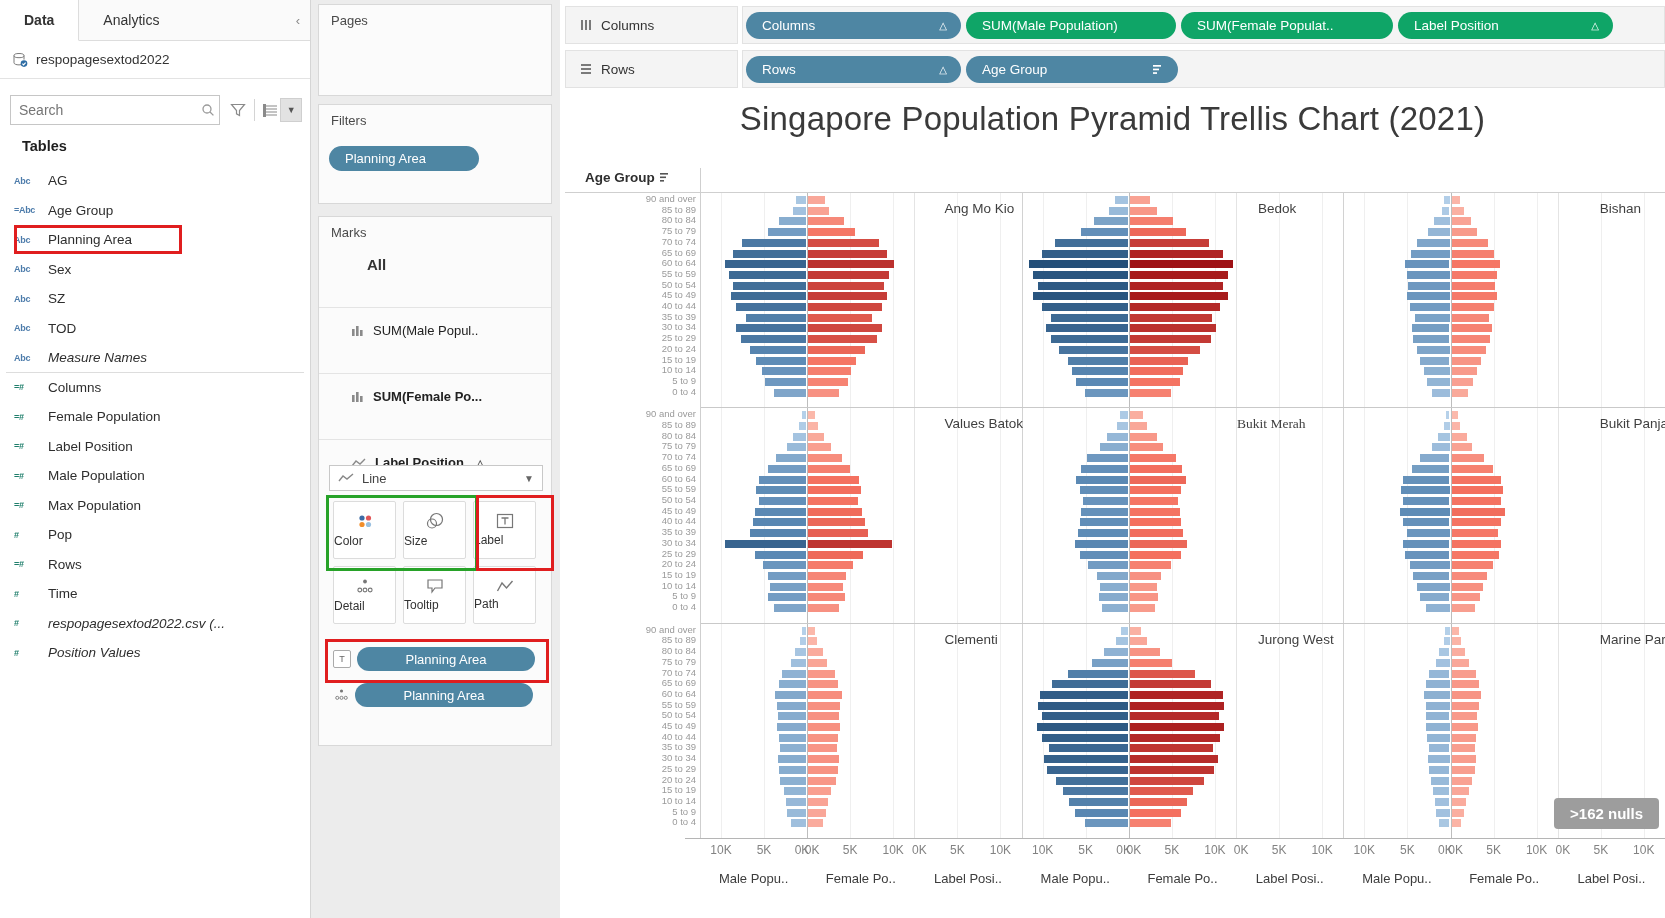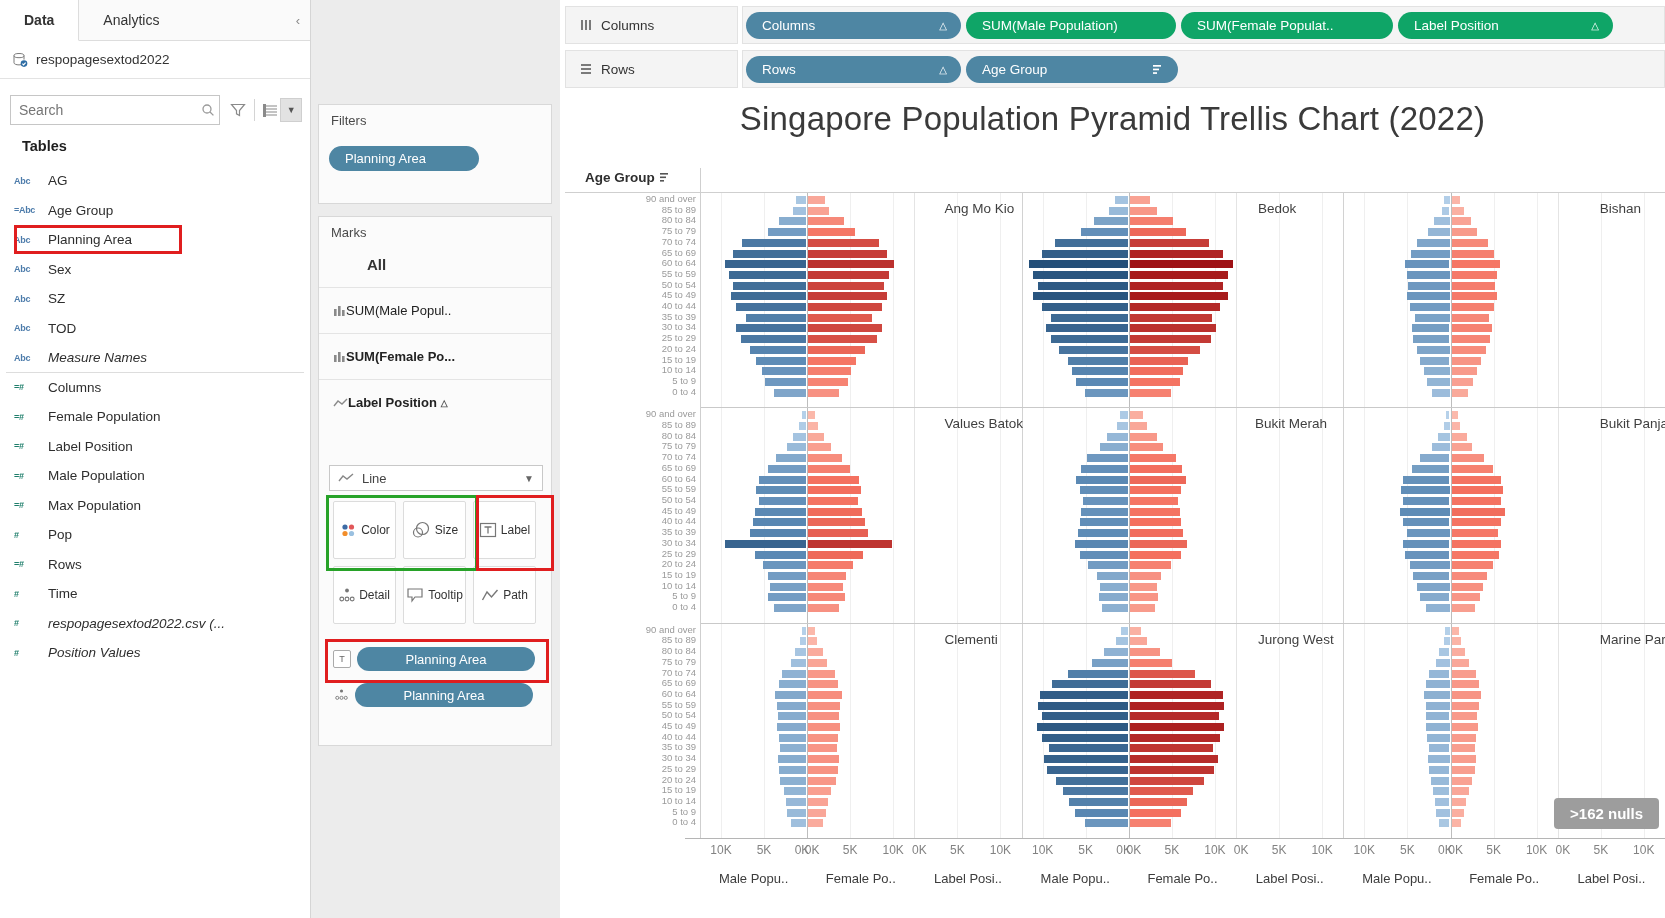--- a/index.html
+++ b/index.html
@@ -28,27 +28,27 @@
   .annot-green-box{position:absolute;border:3px solid #27a228;pointer-events:none;z-index:5;}
   
   #cards-pane{position:absolute;left:311px;top:0;width:249px;height:918px;background:#ececec;}
   .card{position:absolute;left:7px;width:234px;background:#fbfbfb;border:1px solid #d8d8d8;box-sizing:border-box;}
   .card-label{font-size:13px;color:#4a4a4a;padding:8px 0 0 12px;}
   #pages-card{top:4px;height:92px;}
   #filters-card{top:104px;height:100px;}
   #marks-card{top:216px;height:530px;}
   .tpill{height:25px;border-radius:13px;background:#4e86a3;color:#fff;font-size:13px;display:flex;align-items:center;padding:0 12px 0 16px;box-sizing:border-box;white-space:nowrap;}
   .all-row{font-size:15px;font-weight:bold;padding:16px 0 14px 48px;}
-  .mark-row{display:flex;align-items:center;height:45px;padding-left:14px;font-size:13px;color:#222;border-top:1px solid #e4e4e4;}
+  .mark-row{display:flex;align-items:center;height:45px;padding-left:32px;font-size:13px;color:#222;gap:9px;border-top:1px solid #e4e4e4;margin-top:20px;}
   .mark-row.bold{font-weight:bold;}
   .delta-glyph{font-size:9px;color:#555;margin-left:4px;}
   #marktype-dd{position:absolute;left:10px;top:248px;width:214px;height:26px;border:1px solid #c8c8c8;background:#fff;display:flex;align-items:center;font-size:13px;color:#444;gap:8px;padding-left:8px;box-sizing:border-box;}
   #marktype-dd .caret{margin-left:auto;padding-right:8px;color:#666;font-size:10px;}
   #marks-buttons{position:absolute;left:14px;top:284px;width:210px;display:flex;flex-wrap:wrap;gap:7px;}
-  .mbtn{width:63px;height:58px;background:#fff;border:1px solid #dcdcdc;border-radius:2px;display:flex;flex-direction:row;align-items:center;justify-content:center;gap:4px;font-size:12px;color:#333;box-sizing:border-box;}
+  .mbtn{width:63px;height:58px;background:#fff;border:1px solid #dcdcdc;border-radius:2px;display:flex;flex-direction:column;justify-content:center;gap:4px;font-size:12px;color:#333;box-sizing:border-box;}
   .marks-pill-row{position:absolute;left:14px;display:flex;align-items:center;gap:6px;}
   .pill-icon-box{width:16px;height:16px;border:1px solid #aaa;border-radius:2px;display:flex;align-items:center;justify-content:center;font-size:9px;color:#666;background:#fff;flex:none;}
   .pill-icon-plain{width:16px;height:16px;display:flex;align-items:center;justify-content:center;flex:none;}
   .marks-pill{width:178px;height:24px;border-radius:12px;background:#4e86a3;color:#fff;font-size:13px;display:flex;align-items:center;justify-content:center;}
   
   #canvas{position:absolute;left:560px;top:0;width:1105px;height:918px;background:#fff;overflow:hidden;}
   .shelf-label-box{position:absolute;left:5px;width:173px;height:38px;background:#f4f4f4;border:1px solid #e2e2e2;display:flex;align-items:center;gap:9px;padding-left:14px;box-sizing:border-box;font-size:13.5px;color:#333;}
   .shelf-strip{position:absolute;left:182px;right:0;height:38px;background:#f4f4f4;border:1px solid #e2e2e2;display:flex;align-items:center;gap:5px;padding-left:3px;box-sizing:border-box;}
   .shelf-pill{height:27px;border-radius:14px;color:#fff;font-size:13.5px;display:flex;align-items:center;padding:0 14px 0 16px;box-sizing:border-box;white-space:nowrap;}
   .shelf-pill .sp-label{overflow:hidden;text-overflow:ellipsis;}
@@ -188,20 +188,23 @@
           <span class="field-label italic">respopagesextod2022.csv (...</span>
         </div>
         <div class="field-row">
           <span class="field-icon ficon-num">#</span>
           <span class="field-label italic">Position Values</span>
         </div>
       </div>
   </div>
 
   <div id="cards-pane">
+    <div class="card" id="pages-card">
+      <div class="card-label">Pages</div>
+    </div>
     <div class="card" id="filters-card">
       <div class="card-label">Filters</div>
       <div id="filter-pill-wrap" style="padding:18px 0 0 10px;">
           <div class="tpill" style="width: 150px;">
             <span>Planning Area</span>
           </div>
         </div>
     </div>
     <div class="card" id="marks-card">
       <div class="card-label">Marks</div>
@@ -386,21 +389,21 @@
               <g fill="#fff">
                 <rect x="0" y="1" width="8" height="1.7"></rect>
                 <rect x="0" y="4.6" width="6" height="1.7"></rect>
                 <rect x="0" y="8.2" width="4" height="1.7"></rect>
               </g>
             </svg>
           </span>
         </div>
       </div>
 
-    <div id="chart-title">Singapore Population Pyramid Trellis Chart (2022)</div>
+    <div id="chart-title">Singapore Population Pyramid Trellis Chart (2021)</div>
     <div id="rowheader">
       <span>Age Group</span>
       <span class="mini-icon">
         <svg width="11" height="11" viewBox="0 0 11 11">
             <g fill="#555">
               <rect x="0" y="1" width="8" height="1.6"></rect>
               <rect x="0" y="4.5" width="6" height="1.6"></rect>
               <rect x="0" y="8" width="4" height="1.6"></rect>
             </g>
           </svg>
@@ -626,21 +629,21 @@
         <div class="pyr-bar" style="left:248.2px;top:507.6px;width:54.2px;background:rgb(240,107,91)"></div>
         <div class="pyr-bar" style="left:248.2px;top:518.4px;width:56.8px;background:rgb(235,103,88)"></div>
         <div class="pyr-bar" style="left:248.2px;top:529.1px;width:60.2px;background:rgb(230,96,83)"></div>
         <div class="pyr-bar" style="left:248.2px;top:539.8px;width:84.3px;background:rgb(190,52,48)"></div>
         <div class="pyr-bar" style="left:248.2px;top:550.5px;width:55.0px;background:rgb(238,106,90)"></div>
         <div class="pyr-bar" style="left:248.2px;top:561.2px;width:44.7px;background:rgb(245,123,107)"></div>
         <div class="pyr-bar" style="left:248.2px;top:571.9px;width:37.8px;background:rgb(246,134,118)"></div>
         <div class="pyr-bar" style="left:248.2px;top:582.6px;width:35.3px;background:rgb(247,138,123)"></div>
         <div class="pyr-bar" style="left:248.2px;top:593.3px;width:37.0px;background:rgb(246,136,120)"></div>
         <div class="pyr-bar" style="left:248.2px;top:604.0px;width:31.0px;background:rgb(247,145,130)"></div>
-        <div class="panel-label" style="left:695px;top:416.3px;">Bukit Merah</div>
+        <div class="panel-label" style="left:677px;top:416.3px;font-family:Liberation Serif, serif;">Bukit Merah</div>
         <div class="pyr-bar" style="left:560.1px;top:411.3px;width:7.7px;background:rgb(173,202,229)"></div>
         <div class="pyr-bar" style="left:556.7px;top:422.0px;width:11.2px;background:rgb(167,197,225)"></div>
         <div class="pyr-bar" style="left:547.2px;top:432.7px;width:20.6px;background:rgb(149,183,215)"></div>
         <div class="pyr-bar" style="left:540.4px;top:443.4px;width:27.5px;background:rgb(136,173,207)"></div>
         <div class="pyr-bar" style="left:526.6px;top:454.1px;width:41.3px;background:rgb(110,152,192)"></div>
         <div class="pyr-bar" style="left:520.6px;top:464.8px;width:47.3px;background:rgb(99,143,185)"></div>
         <div class="pyr-bar" style="left:516.3px;top:475.5px;width:51.6px;background:rgb(91,137,180)"></div>
         <div class="pyr-bar" style="left:519.7px;top:486.2px;width:48.2px;background:rgb(97,142,184)"></div>
         <div class="pyr-bar" style="left:523.2px;top:496.9px;width:44.7px;background:rgb(104,147,188)"></div>
         <div class="pyr-bar" style="left:521.4px;top:507.6px;width:46.4px;background:rgb(101,145,186)"></div>

